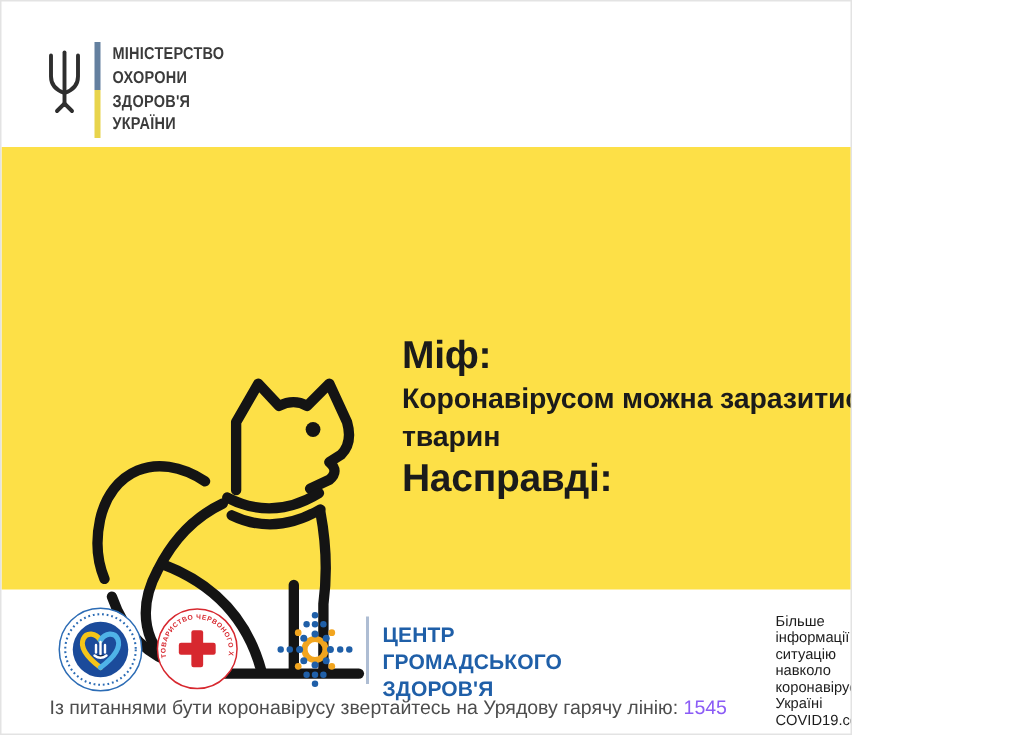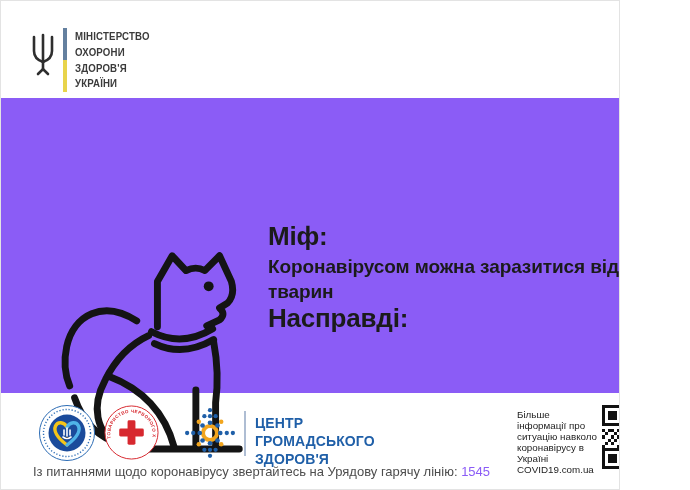--- a/index.html
+++ b/index.html
@@ -1,35 +1,35 @@
 <!DOCTYPE html>
 <html><head>
 <meta charset="utf-8">
 <style>
   html,body{margin:0;padding:0;background:#fff;}
   .poster{
-    position:relative;width:620px;height:490px;background:#ffffff;
+    position:relative;width:568px;height:490px;background:#ffffff;
     font-family:"Liberation Sans","DejaVu Sans",sans-serif;
     overflow:hidden;border:1px solid #e3e3e3;box-sizing:border-box;
   }
   
   .moh-logo{position:absolute;left:29px;top:27px;display:flex;align-items:flex-start;}
   .moh-trident{width:26px;height:44px;margin-top:5px;}
   .moh-bar{width:4px;height:64px;margin-left:7px;background:linear-gradient(to bottom,#64809f 0 50%,#e8d44c 50% 100%);}
   .moh-text{
     margin-left:8px;margin-top:1px;color:#3b3b3b;font-size:11.5px;font-weight:700;
     line-height:1.37;white-space:pre-line;letter-spacing:.2px;
     transform:scaleX(.84);transform-origin:left top;
   }
   .main-title{
     position:absolute;right:30px;top:22px;font-size:40px;font-weight:800;
     color:#161616;letter-spacing:-.5px;
   }
   
-  .yellow-band{position:absolute;left:0;top:97px;width:682px;height:295px;background:#8b5cf6;}
+  .yellow-band{position:absolute;left:0;top:97px;width:682px;height:295px;background:#fde047;}
   .cat-art{position:absolute;left:45px;top:132px;width:212px;height:232px;}
   .card-text{position:absolute;left:267px;top:124px;width:412px;color:#1b1b1b;}
   .myth-label,.truth-label{font-size:26px;font-weight:800;line-height:1.15;letter-spacing:-.2px;}
   .myth-text,.truth-text{font-size:19px;font-weight:700;line-height:1.33;white-space:pre-line;letter-spacing:-.1px;margin-top:2px;}
   .truth-label{}
   
   .badge{position:absolute;top:403px;}
   .badge-heart{left:37px;width:58px;height:58px;}
   .badge-redcross{left:102px;width:57px;height:57px;}
   .phc-dots{position:absolute;left:181px;top:404px;width:56px;height:56px;}
@@ -192,17 +192,17 @@
       M9 14h1v1h-1zM11 14h1v1h-1zM13 14h1v1h-1zM16 14h1v1h-1zM18 14h1v1h-1zM20 14h1v1h-1z
       M8 15h1v1h-1zM10 15h1v1h-1zM14 15h1v1h-1zM17 15h1v1h-1zM19 15h1v1h-1z
       M9 16h1v1h-1zM12 16h2v1h-2zM15 16h1v1h-1zM18 16h1v1h-1zM20 16h1v1h-1z
       M8 17h1v1h-1zM11 17h1v1h-1zM14 17h1v1h-1zM16 17h1v1h-1zM19 17h1v1h-1z
       M10 18h1v1h-1zM12 18h1v1h-1zM15 18h1v1h-1zM17 18h1v1h-1zM20 18h1v1h-1z
       M8 19h2v1h-2zM13 19h1v1h-1zM16 19h1v1h-1zM18 19h1v1h-1z
       M11 20h1v1h-1zM14 20h2v1h-2zM19 20h2v1h-2z"></path>
   </svg>
 
   <div class="hotline">
-    <span>Із питаннями щодо коронавірусу звертайтесь на Урядову гарячу лінію:</span>
+    <span>Із питаннями бути коронавірусу звертайтесь на Урядову гарячу лінію:</span>
     <span class="num">1545</span>
   </div>
 
 </div>
 
 </body></html>

